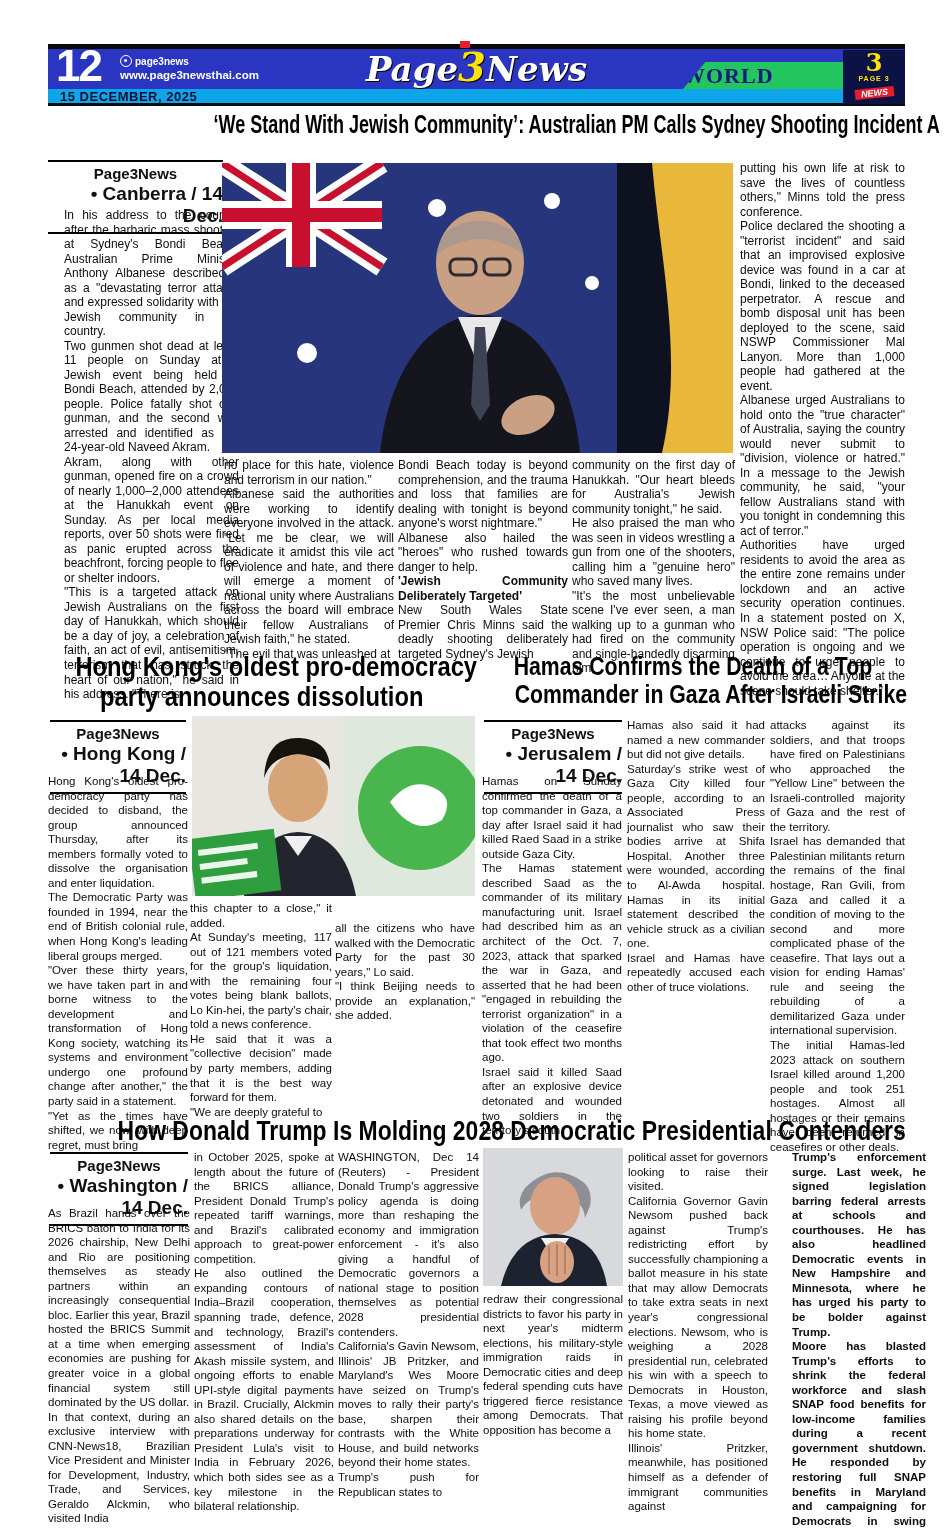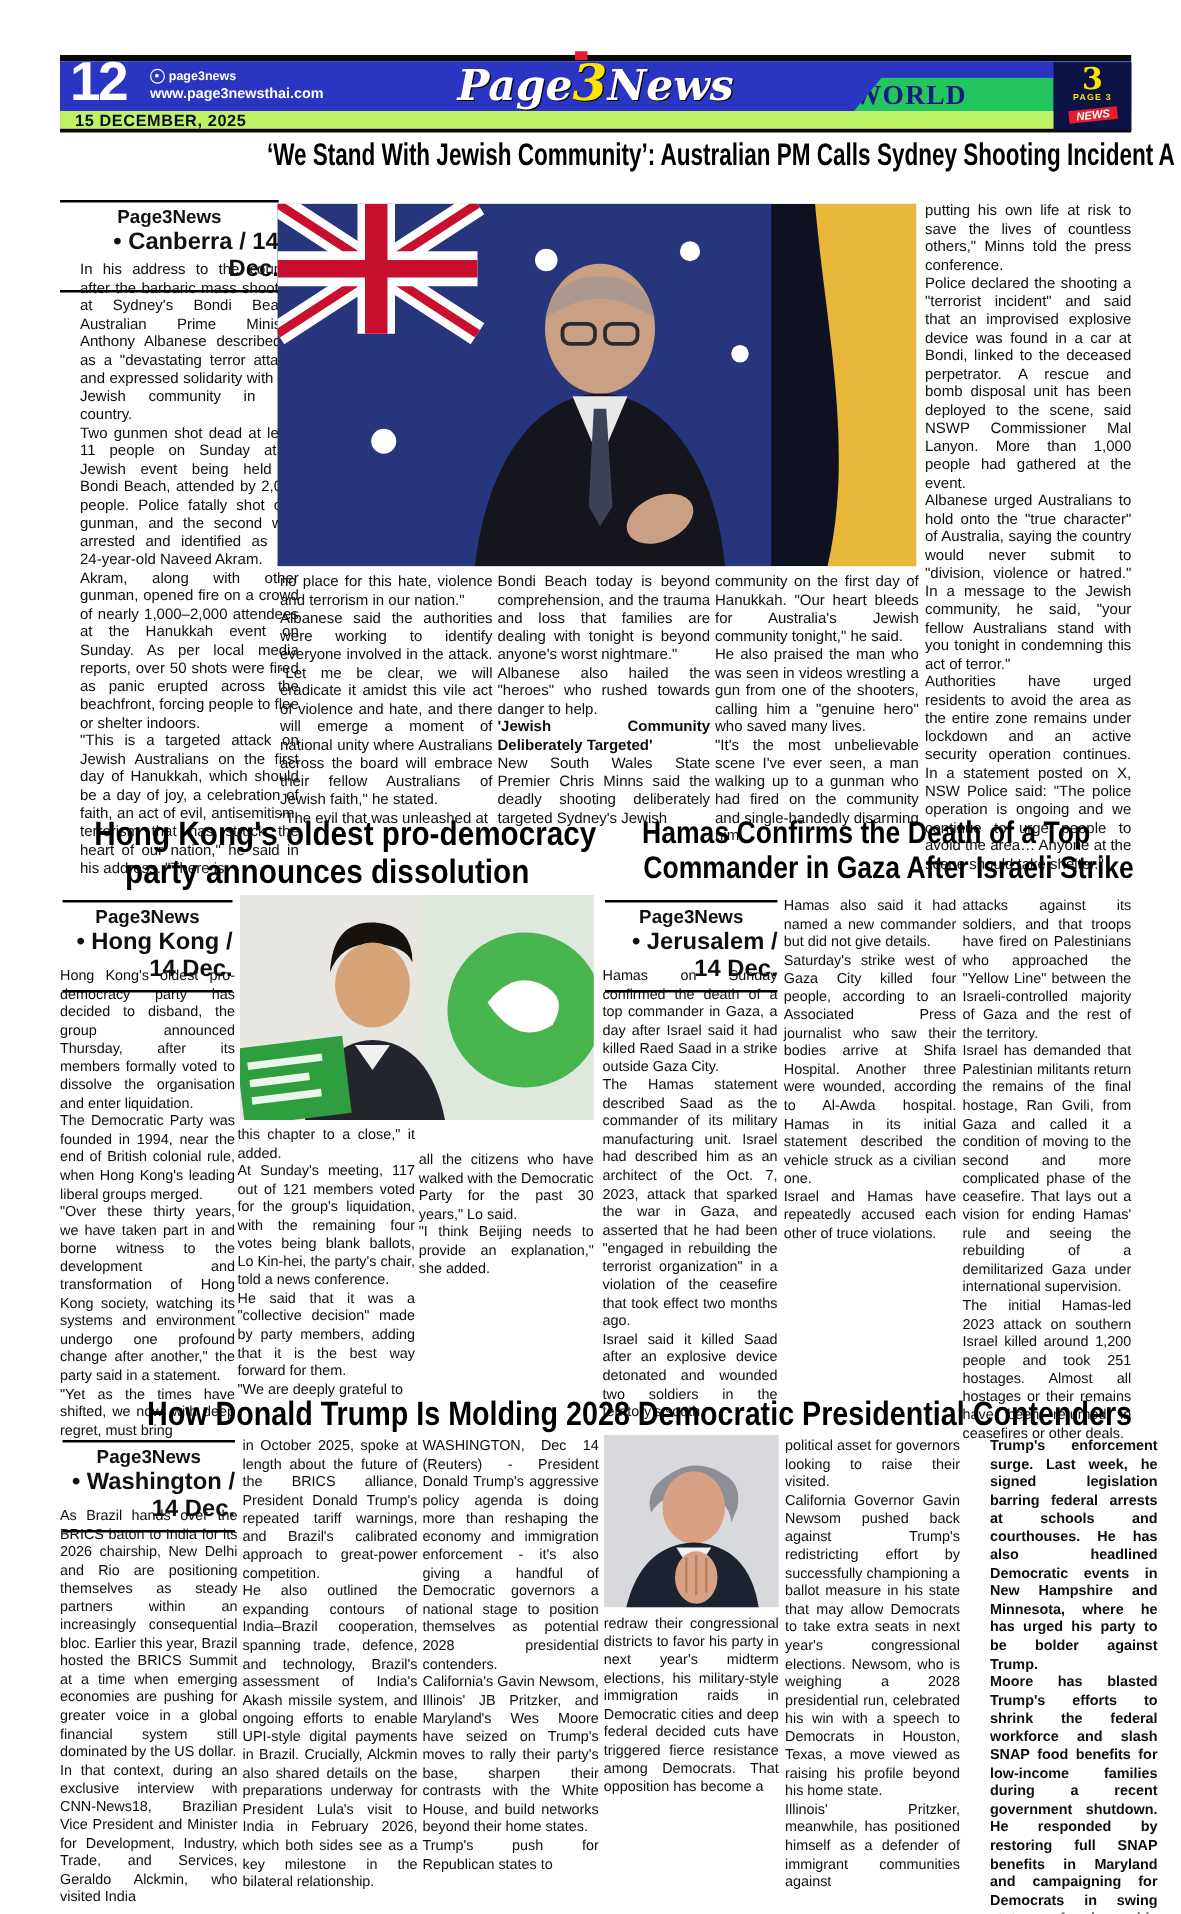--- a/index.html
+++ b/index.html
@@ -16,21 +16,21 @@
   .soc-ico::after{content:"";position:absolute;left:2.5px;top:2.5px;width:3px;height:3px;background:#fff;border-radius:50%;}
   .masthead{position:absolute;left:0;right:0;top:-2px;text-align:center;font-family:"DejaVu Serif",serif;font-weight:bold;font-style:italic;color:#fff;font-size:34px;line-height:40px;text-shadow:1px 1px 0 #000;}
   .masthead .m3{color:#ffe400;font-size:40px;position:relative;}
   .masthead .m3::before{content:"";position:absolute;left:2px;top:-2px;width:10px;height:7px;background:#e51d2c;}
   .world-tab{position:absolute;right:62px;bottom:0;height:27px;width:160px;background:#22c55e;clip-path:polygon(14% 0,100% 0,100% 100%,0 100%);display:flex;align-items:center;}
   .world-tab span{font-family:"Liberation Serif",serif;font-weight:bold;font-size:22px;color:#161a80;letter-spacing:1px;}
   .p3logo{position:absolute;right:0;top:1px;width:60px;height:52px;background:#0c1244;border:1px solid #0c1244;text-align:center;z-index:5;}
   .p3logo .l3{color:#ffe400;font-weight:bold;font-size:24px;line-height:24px;font-family:"DejaVu Serif",serif;}
   .p3logo .lp{color:#ffe400;font-weight:bold;font-size:7px;letter-spacing:1px;}
   .p3logo .ln{display:inline-block;background:#e51d2c;color:#fff;font-style:italic;font-weight:bold;font-size:9px;padding:0 6px;transform:rotate(-6deg);margin-top:1px;}
-  .datebar{left:48px;top:89px;width:857px;height:14px;background:#bef264;}
+  .datebar{left:48px;top:89px;width:857px;height:14px;background:#0ea5e9;}
   .datebar span{position:absolute;left:12px;top:0;font-size:13px;font-weight:bold;color:#0d0d2b;letter-spacing:0.5px;}
   .rule-bottom{left:48px;top:103px;width:857px;height:3px;background:#0a0a0a;}
   
   .headline{color:#000;font-weight:bold;text-align:center;}
   .headline .cx{display:inline-block;white-space:nowrap;transform-origin:50% 50%;}
   .h-main{left:48px;top:110px;width:857px;font-size:25px;}
   .h-main .cx{transform:scaleX(0.72);}
   .h-two{line-height:1.12;}
   .h-hk{left:48px;top:652px;width:428px;font-size:27px;}
   .h-hk .cx{transform:scaleX(0.88);}
@@ -242,21 +242,21 @@
       <path d="M42 40 q28 -28 58 -6 q10 8 7 24 l-5 12 q-1 -20 -28 -23 q-26 -2 -36 15 q-4 -12 4 -22z" fill="#8e8f96"></path>
       <ellipse cx="72" cy="58" rx="25" ry="29" fill="#d8a183"></ellipse>
       <path d="M18 138 q12 -50 54 -52 q44 2 52 52 z" fill="#1c2230"></path>
       <path d="M58 90 L72 112 L86 90 Z" fill="#f2f2f2"></path>
       <ellipse cx="74" cy="114" rx="17" ry="21" fill="#d8a183"></ellipse>
       <path d="M66 98 L66 126 M74 96 L74 128 M82 98 L82 126" stroke="#b9825f" stroke-width="2" fill="none"></path>
     </g>
   </svg>
 
   <div class="abs col col--n" style="left:483px;top:1292px;width:140px;height:210px;">
-      <p>redraw their congressional districts to favor his party in next year's midterm elections, his military-style immigration raids in Democratic cities and deep federal decided cuts have triggered fierce resistance among Democrats. That opposition has become a</p>
+      <p>redraw their congressional districts to favor his party in next year's midterm elections, his military-style immigration raids in Democratic cities and deep federal spending cuts have triggered fierce resistance among Democrats. That opposition has become a</p>
     </div>
   <div class="abs col col--n" style="left:628px;top:1150px;width:140px;height:352px;">
       <p>political asset for governors looking to raise their visited.</p>
       <p>California Governor Gavin Newsom pushed back against Trump's redistricting effort by successfully championing a ballot measure in his state that may allow Democrats to take extra seats in next year's congressional elections. Newsom, who is weighing a 2028 presidential run, celebrated his win with a speech to Democrats in Houston, Texas, a move viewed as raising his profile beyond his home state.</p>
       <p>Illinois' Pritzker, meanwhile, has positioned himself as a defender of immigrant communities against</p>
     </div>
   <div class="abs col col--n" style="left:792px;top:1150px;width:134px;height:352px;font-weight:bold;">
       <p>Trump's enforcement surge. Last week, he signed legislation barring federal arrests at schools and courthouses. He has also headlined Democratic events in New Hampshire and Minnesota, where he has urged his party to be bolder against Trump.</p>
       <p>Moore has blasted Trump's efforts to shrink the federal workforce and slash SNAP food benefits for low-income families during a recent government shutdown. He responded by restoring full SNAP benefits in Maryland and campaigning for Democrats in swing states, framing his actions as a direct counter to Trump's policies.</p>
     </div>

